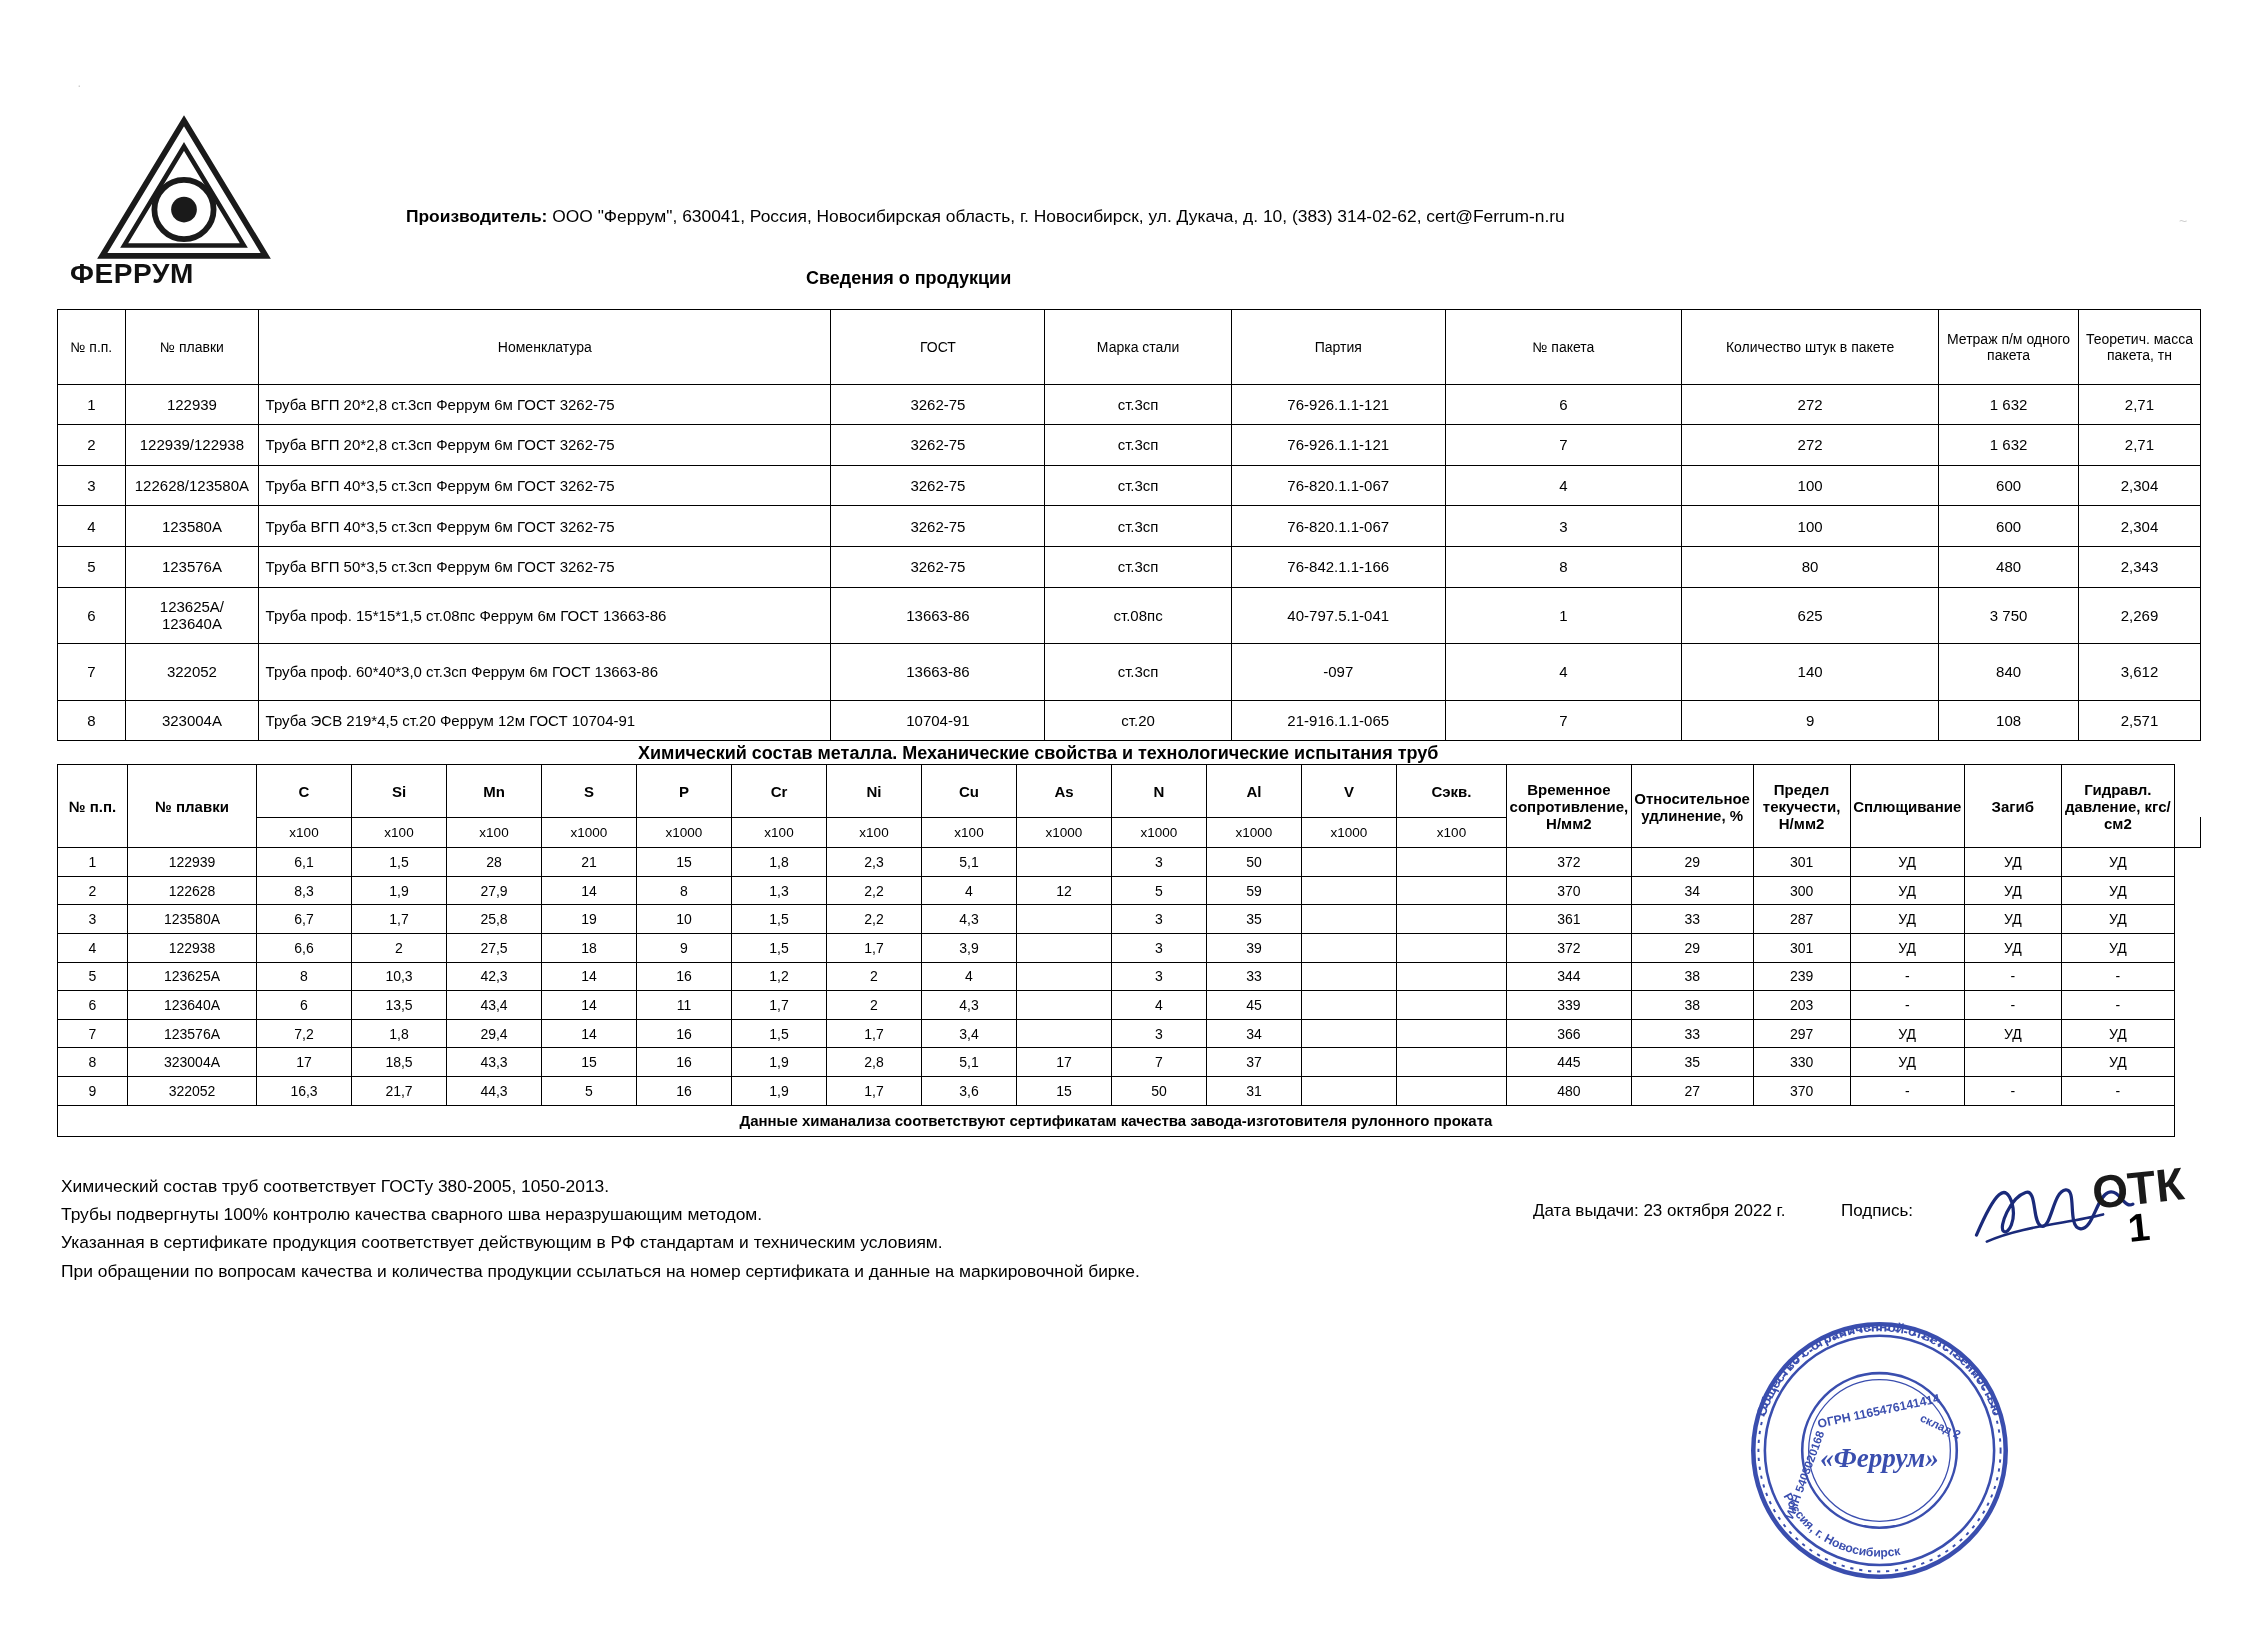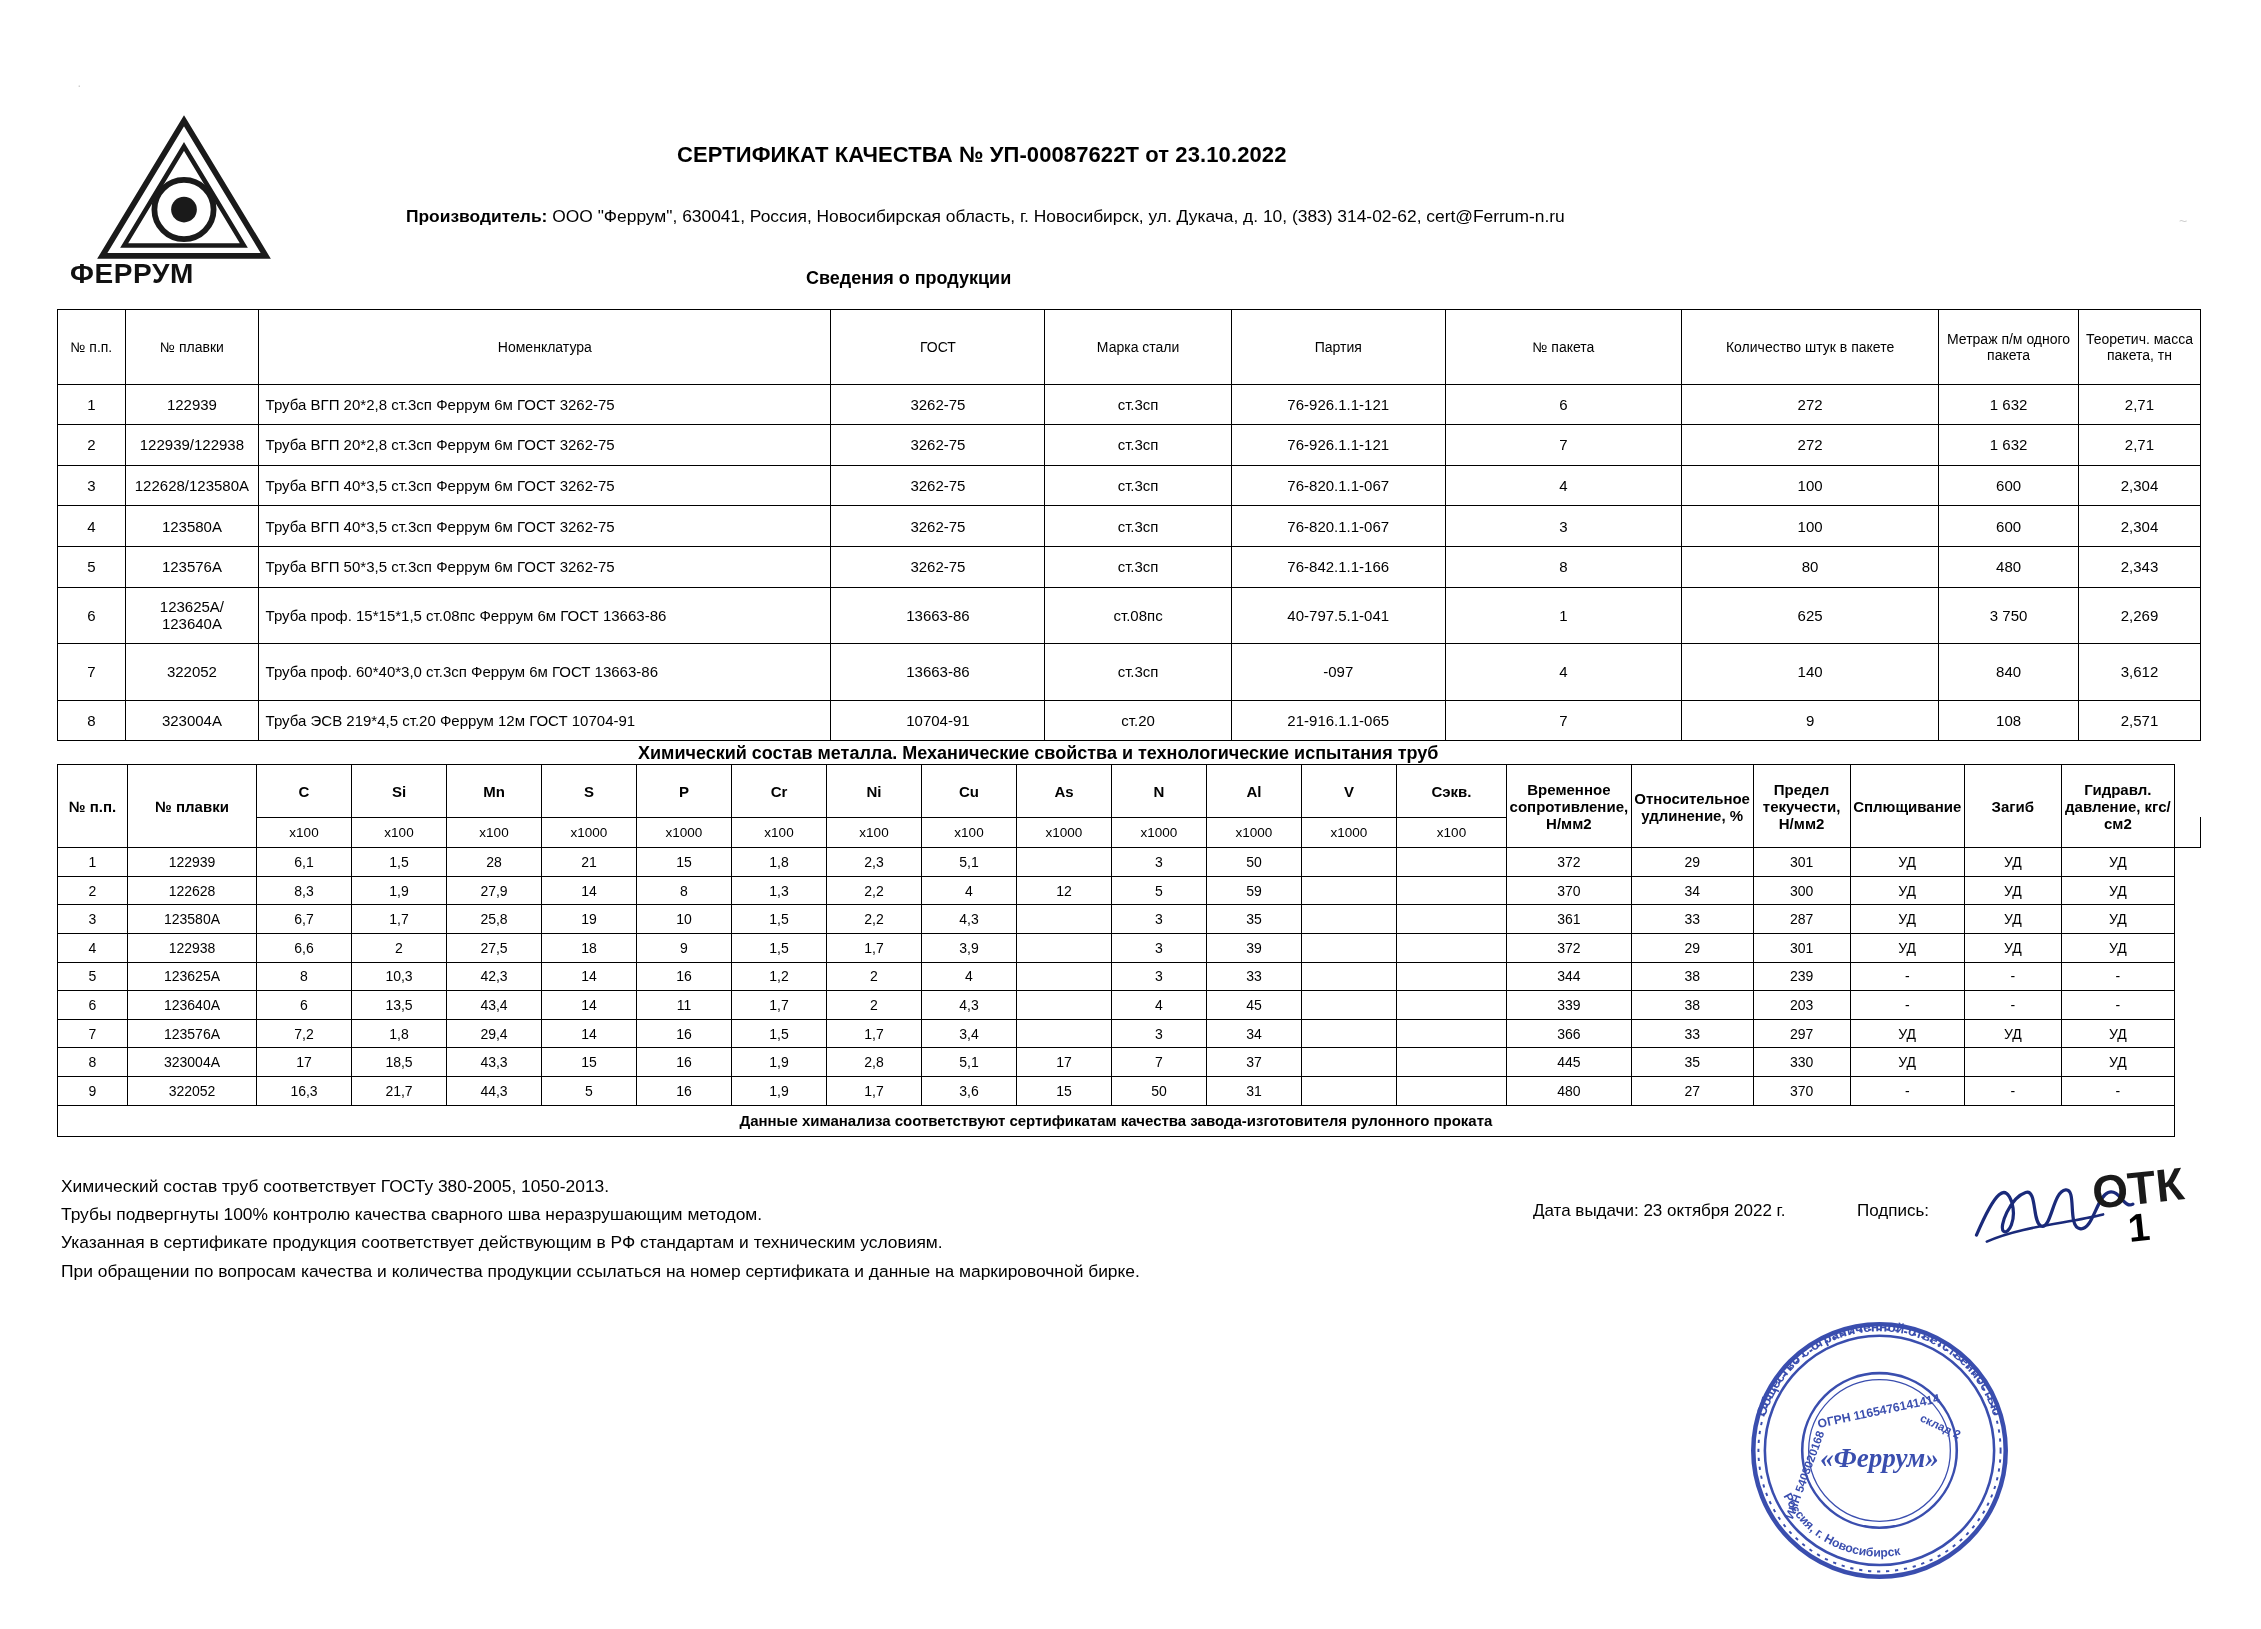--- a/index.html
+++ b/index.html
@@ -137,21 +137,20 @@
     position: absolute;
     left: 1533px;
     top: 1201px;
     font-size: 17px;
   }
   .sign-label {
     position: absolute;
     left: 1841px;
     top: 1201px;
     font-size: 17px;
-    margin-left: 16px;
   }
 
   
   .signature {
     position: absolute;
     left: 1970px;
     top: 1164px;
     width: 168px;
     height: 97px;
     pointer-events: none;
@@ -195,21 +194,20 @@
   <div class="logo">
     <svg width="174" height="148" viewBox="0 0 270 230">
       <polygon points="135,12 262,222 8,222" fill="none" stroke="#1a1a1a" stroke-width="9"></polygon>
       <polygon points="135,52 228,206 42,206" fill="none" stroke="#1a1a1a" stroke-width="7"></polygon>
       <circle cx="135" cy="150" r="46" fill="none" stroke="#1a1a1a" stroke-width="9"></circle>
       <circle cx="135" cy="150" r="20" fill="#1a1a1a"></circle>
     </svg>
   </div>
   <div class="logo-text">ФЕРРУМ</div>
 
-  <div class="cert-title">СЕРТИФИКАТ КАЧЕСТВА № УП-00087622Т от 23.10.2022</div>
 
   <div class="manufacturer">
     <b>Производитель:</b>
     <span>ООО "Феррум", 630041, Россия, Новосибирская область, г. Новосибирск, ул. Дукача, д. 10, (383) 314-02-62, cert@Ferrum-n.ru</span>
   </div>
 
   <div class="section-title-1">Сведения о продукции</div>
   <div class="section-title-2">Химический состав металла. Механические свойства  и технологические испытания труб</div>
 
   <table class="doc" id="products-table">

